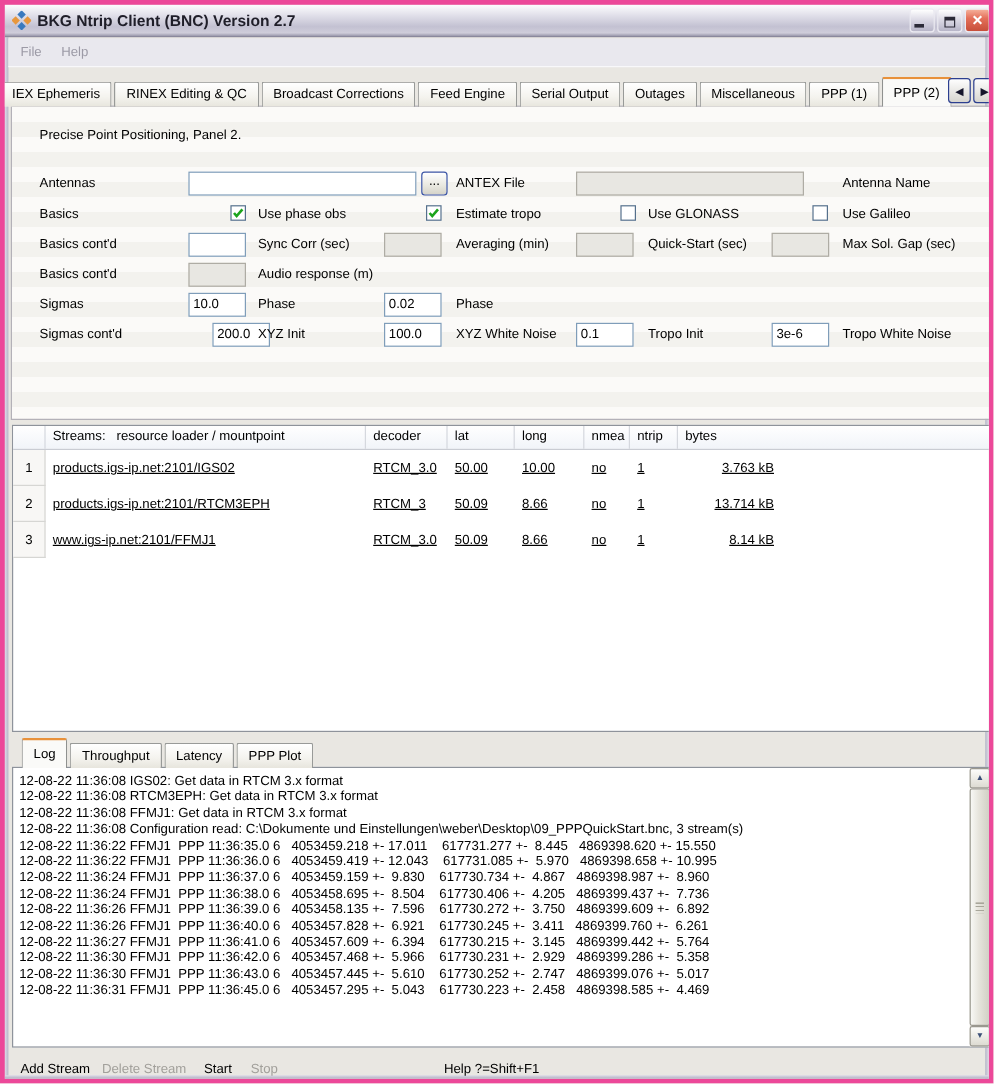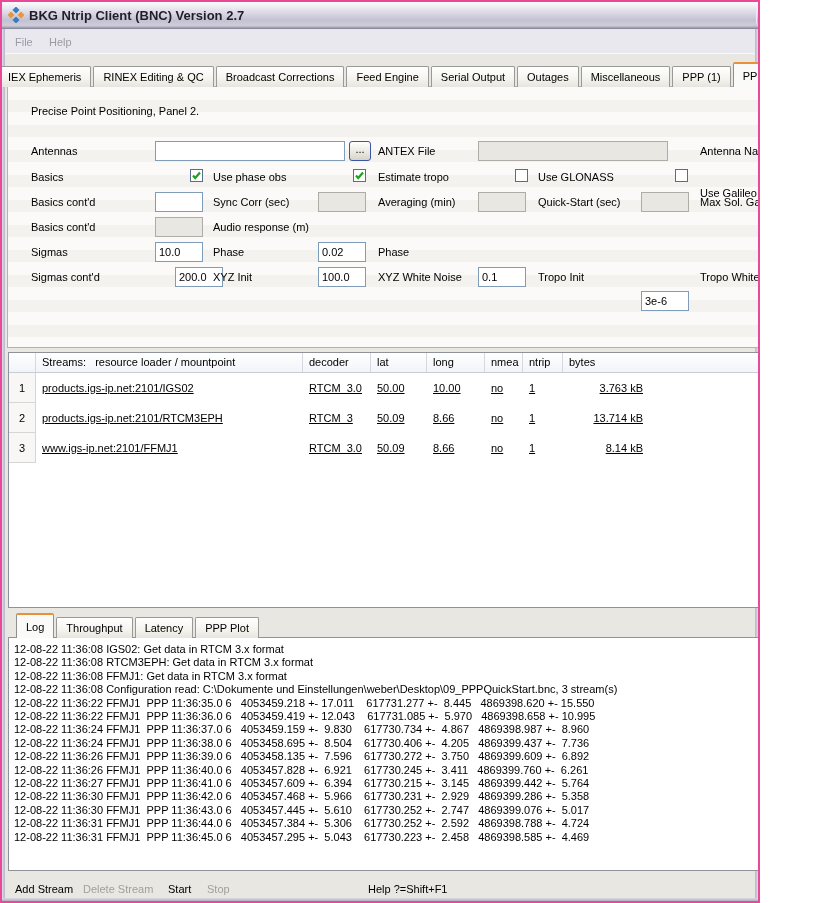--- a/index.html
+++ b/index.html
@@ -1,20 +1,20 @@
 <!DOCTYPE html>
 <html><head>
 <meta charset="utf-8">
 <style>
   html,body{margin:0;padding:0;background:#ffffff;}
   *{box-sizing:border-box;}
   .window{
-    position:relative;width:760px;height:903px;
+    position:relative;width:828px;height:903px;
     font-family:"Liberation Sans",sans-serif;font-size:11px;color:#000;
-    background:#e9e7e2;border:2px solid #ec4899;overflow:hidden;
+    background:#e9e7e2;border:4px solid #ec4899;overflow:hidden;
   }
   
   .frame-left,.frame-right{position:absolute;top:27px;bottom:0;width:3px;background:linear-gradient(90deg,#dedce8,#b7b5c7);z-index:0;}
   .frame-left{left:0;} .frame-right{right:0;background:linear-gradient(270deg,#dedce8,#b7b5c7);}
   .frame-bottom{position:absolute;left:0;right:0;bottom:0;height:3px;background:linear-gradient(#dedce8,#b0aec0);z-index:0;}
   
   .titlebar{position:absolute;left:0;top:0;width:100%;height:27px;
     background:linear-gradient(#fdfdfe 0%,#e4e3ec 30%,#c3c1d2 70%,#cfcdda 90%,#9b99ac 100%);
     border-bottom:1px solid #8a889c;}
   .app-icon{position:absolute;left:6px;top:5px;width:16px;height:16px;}
@@ -181,21 +181,21 @@
     <div class="flabel" style="left:205px;top:84px">Use phase obs</div>
     <span class="cb" style="left:345px;top:82px">
       <svg width="11" height="11" viewBox="0 0 11 11">
           <path d="M2 5.5 L4.2 8 L9 2.5" stroke="#1ca41c" stroke-width="2.2" fill="none"></path>
         </svg>
     </span>
     <div class="flabel" style="left:370px;top:84px">Estimate tropo</div>
     <span class="cb" style="left:507px;top:82px"></span>
     <div class="flabel" style="left:530px;top:84px">Use GLONASS</div>
     <span class="cb" style="left:667px;top:82px"></span>
-    <div class="flabel" style="left:692px;top:100px">Use Galileo</div>
+    <div class="flabel" style="left:692px;top:84px">Use Galileo</div>
 
     <div class="flabel" style="left:23px;top:109px">Basics cont'd</div>
     <input class="tin" style="left: 147px; top: 105px; width: 48px;" value="">
     <div class="flabel" style="left:205px;top:109px">Sync Corr (sec)</div>
     <input class="tin dis" style="left: 310px; top: 105px; width: 48px;" disabled="" value="">
     <div class="flabel" style="left:370px;top:109px">Averaging (min)</div>
     <input class="tin dis" style="left: 470px; top: 105px; width: 48px;" disabled="" value="">
     <div class="flabel" style="left:530px;top:109px">Quick-Start (sec)</div>
     <input class="tin dis" style="left: 633px; top: 105px; width: 48px;" disabled="" value="">
     <div class="flabel" style="left:692px;top:109px">Max Sol. Gap (sec)</div>
@@ -210,21 +210,21 @@
     <input class="tin" style="left: 310px; top: 155px; width: 48px;" value="0.02">
     <div class="flabel" style="left:370px;top:159px">Phase</div>
 
     <div class="flabel" style="left:23px;top:184px">Sigmas cont'd</div>
     <input class="tin" style="left: 147px; top: 180px; width: 48px; margin-left: 20px;" value="200.0">
     <div class="flabel" style="left:205px;top:184px">XYZ Init</div>
     <input class="tin" style="left: 310px; top: 180px; width: 48px;" value="100.0">
     <div class="flabel" style="left:370px;top:184px">XYZ White Noise</div>
     <input class="tin" style="left: 470px; top: 180px; width: 48px;" value="0.1">
     <div class="flabel" style="left:530px;top:184px">Tropo Init</div>
-    <input class="tin" style="left: 633px; top: 180px; width: 48px; margin-top: 24px;" value="3e-6">
+    <input class="tin" style="left: 633px; top: 180px; width: 48px;" value="3e-6">
     <div class="flabel" style="left:692px;top:184px">Tropo White Noise</div>
   </div>
 
   <div class="streams-panel">
     <div class="stream-header">
       <div class="sh"></div>
       <div class="sh">Streams:   resource loader / mountpoint</div>
       <div class="sh">decoder</div>
       <div class="sh">lat</div>
       <div class="sh">long</div>
@@ -315,21 +315,20 @@
         <div class="log-line">12-08-22 11:36:26 FFMJ1  PPP 11:36:39.0 6   4053458.135 +-  7.596    617730.272 +-  3.750   4869399.609 +-  6.892</div>
 
         <div class="log-line">12-08-22 11:36:26 FFMJ1  PPP 11:36:40.0 6   4053457.828 +-  6.921    617730.245 +-  3.411   4869399.760 +-  6.261</div>
 
         <div class="log-line">12-08-22 11:36:27 FFMJ1  PPP 11:36:41.0 6   4053457.609 +-  6.394    617730.215 +-  3.145   4869399.442 +-  5.764</div>
 
         <div class="log-line">12-08-22 11:36:30 FFMJ1  PPP 11:36:42.0 6   4053457.468 +-  5.966    617730.231 +-  2.929   4869399.286 +-  5.358</div>
 
         <div class="log-line">12-08-22 11:36:30 FFMJ1  PPP 11:36:43.0 6   4053457.445 +-  5.610    617730.252 +-  2.747   4869399.076 +-  5.017</div>
 
-        <div class="log-line">12-08-22 11:36:31 FFMJ1  PPP 11:36:44.0 6   4053457.384 +-  5.306    617730.252 +-  2.592   4869398.788 +-  4.724</div>
 
         <div class="log-line">12-08-22 11:36:31 FFMJ1  PPP 11:36:45.0 6   4053457.295 +-  5.043    617730.223 +-  2.458   4869398.585 +-  4.469</div>
       </div>
     <div class="scrollbar">
       <div class="sb-btn up">
           <span>▲</span>
         </div>
       <div class="sb-thumb">
           <span class="sb-grip"></span>
         </div>

